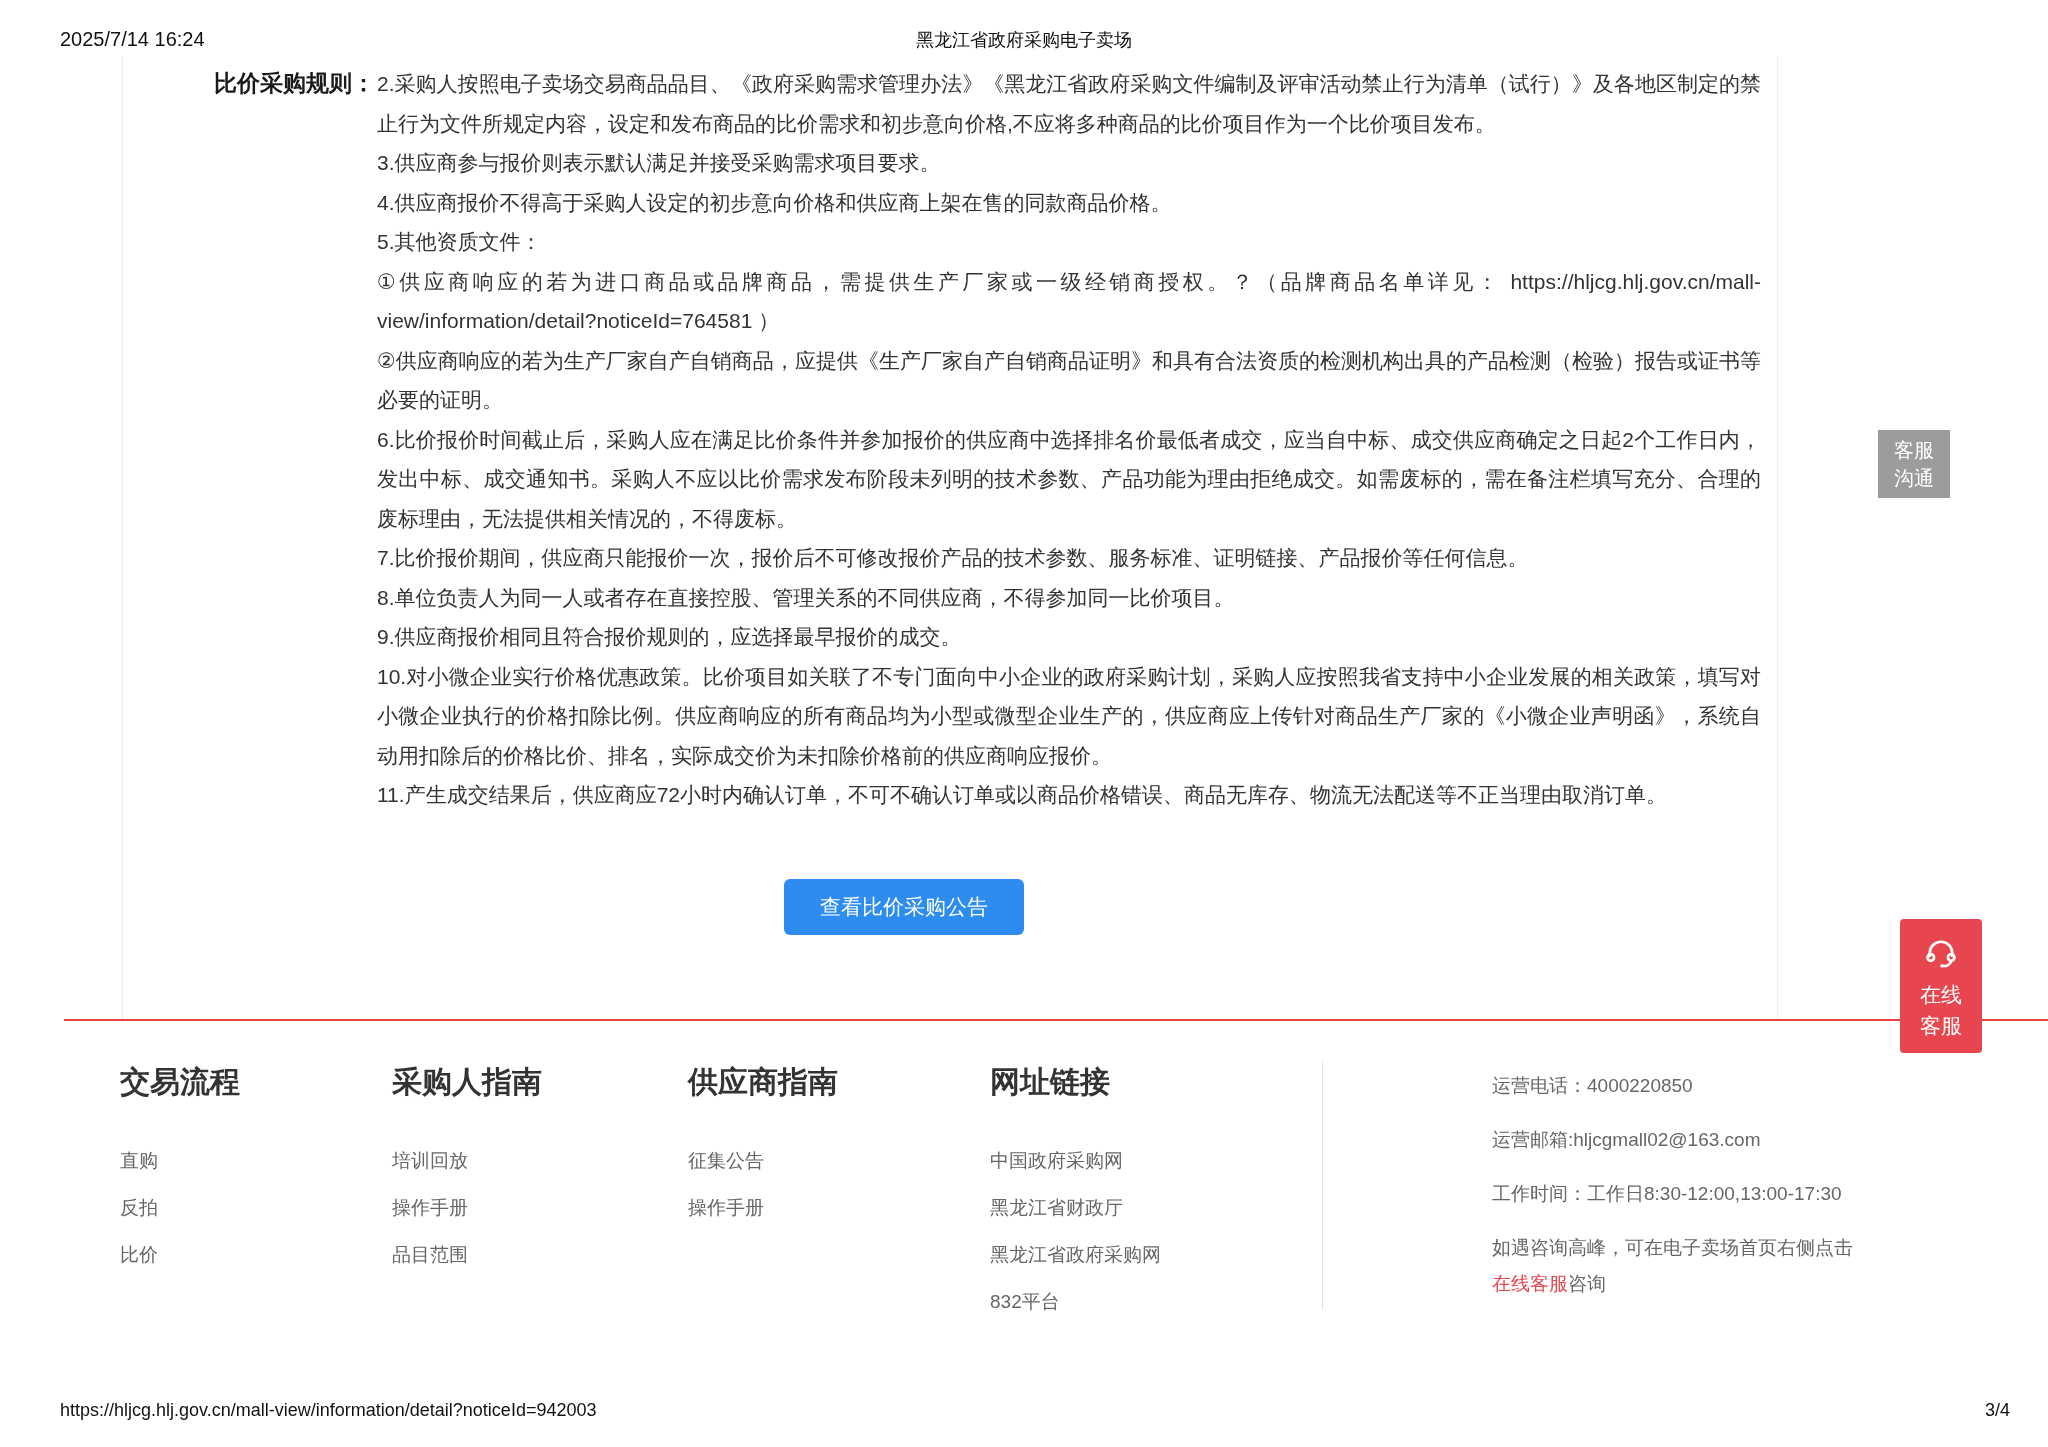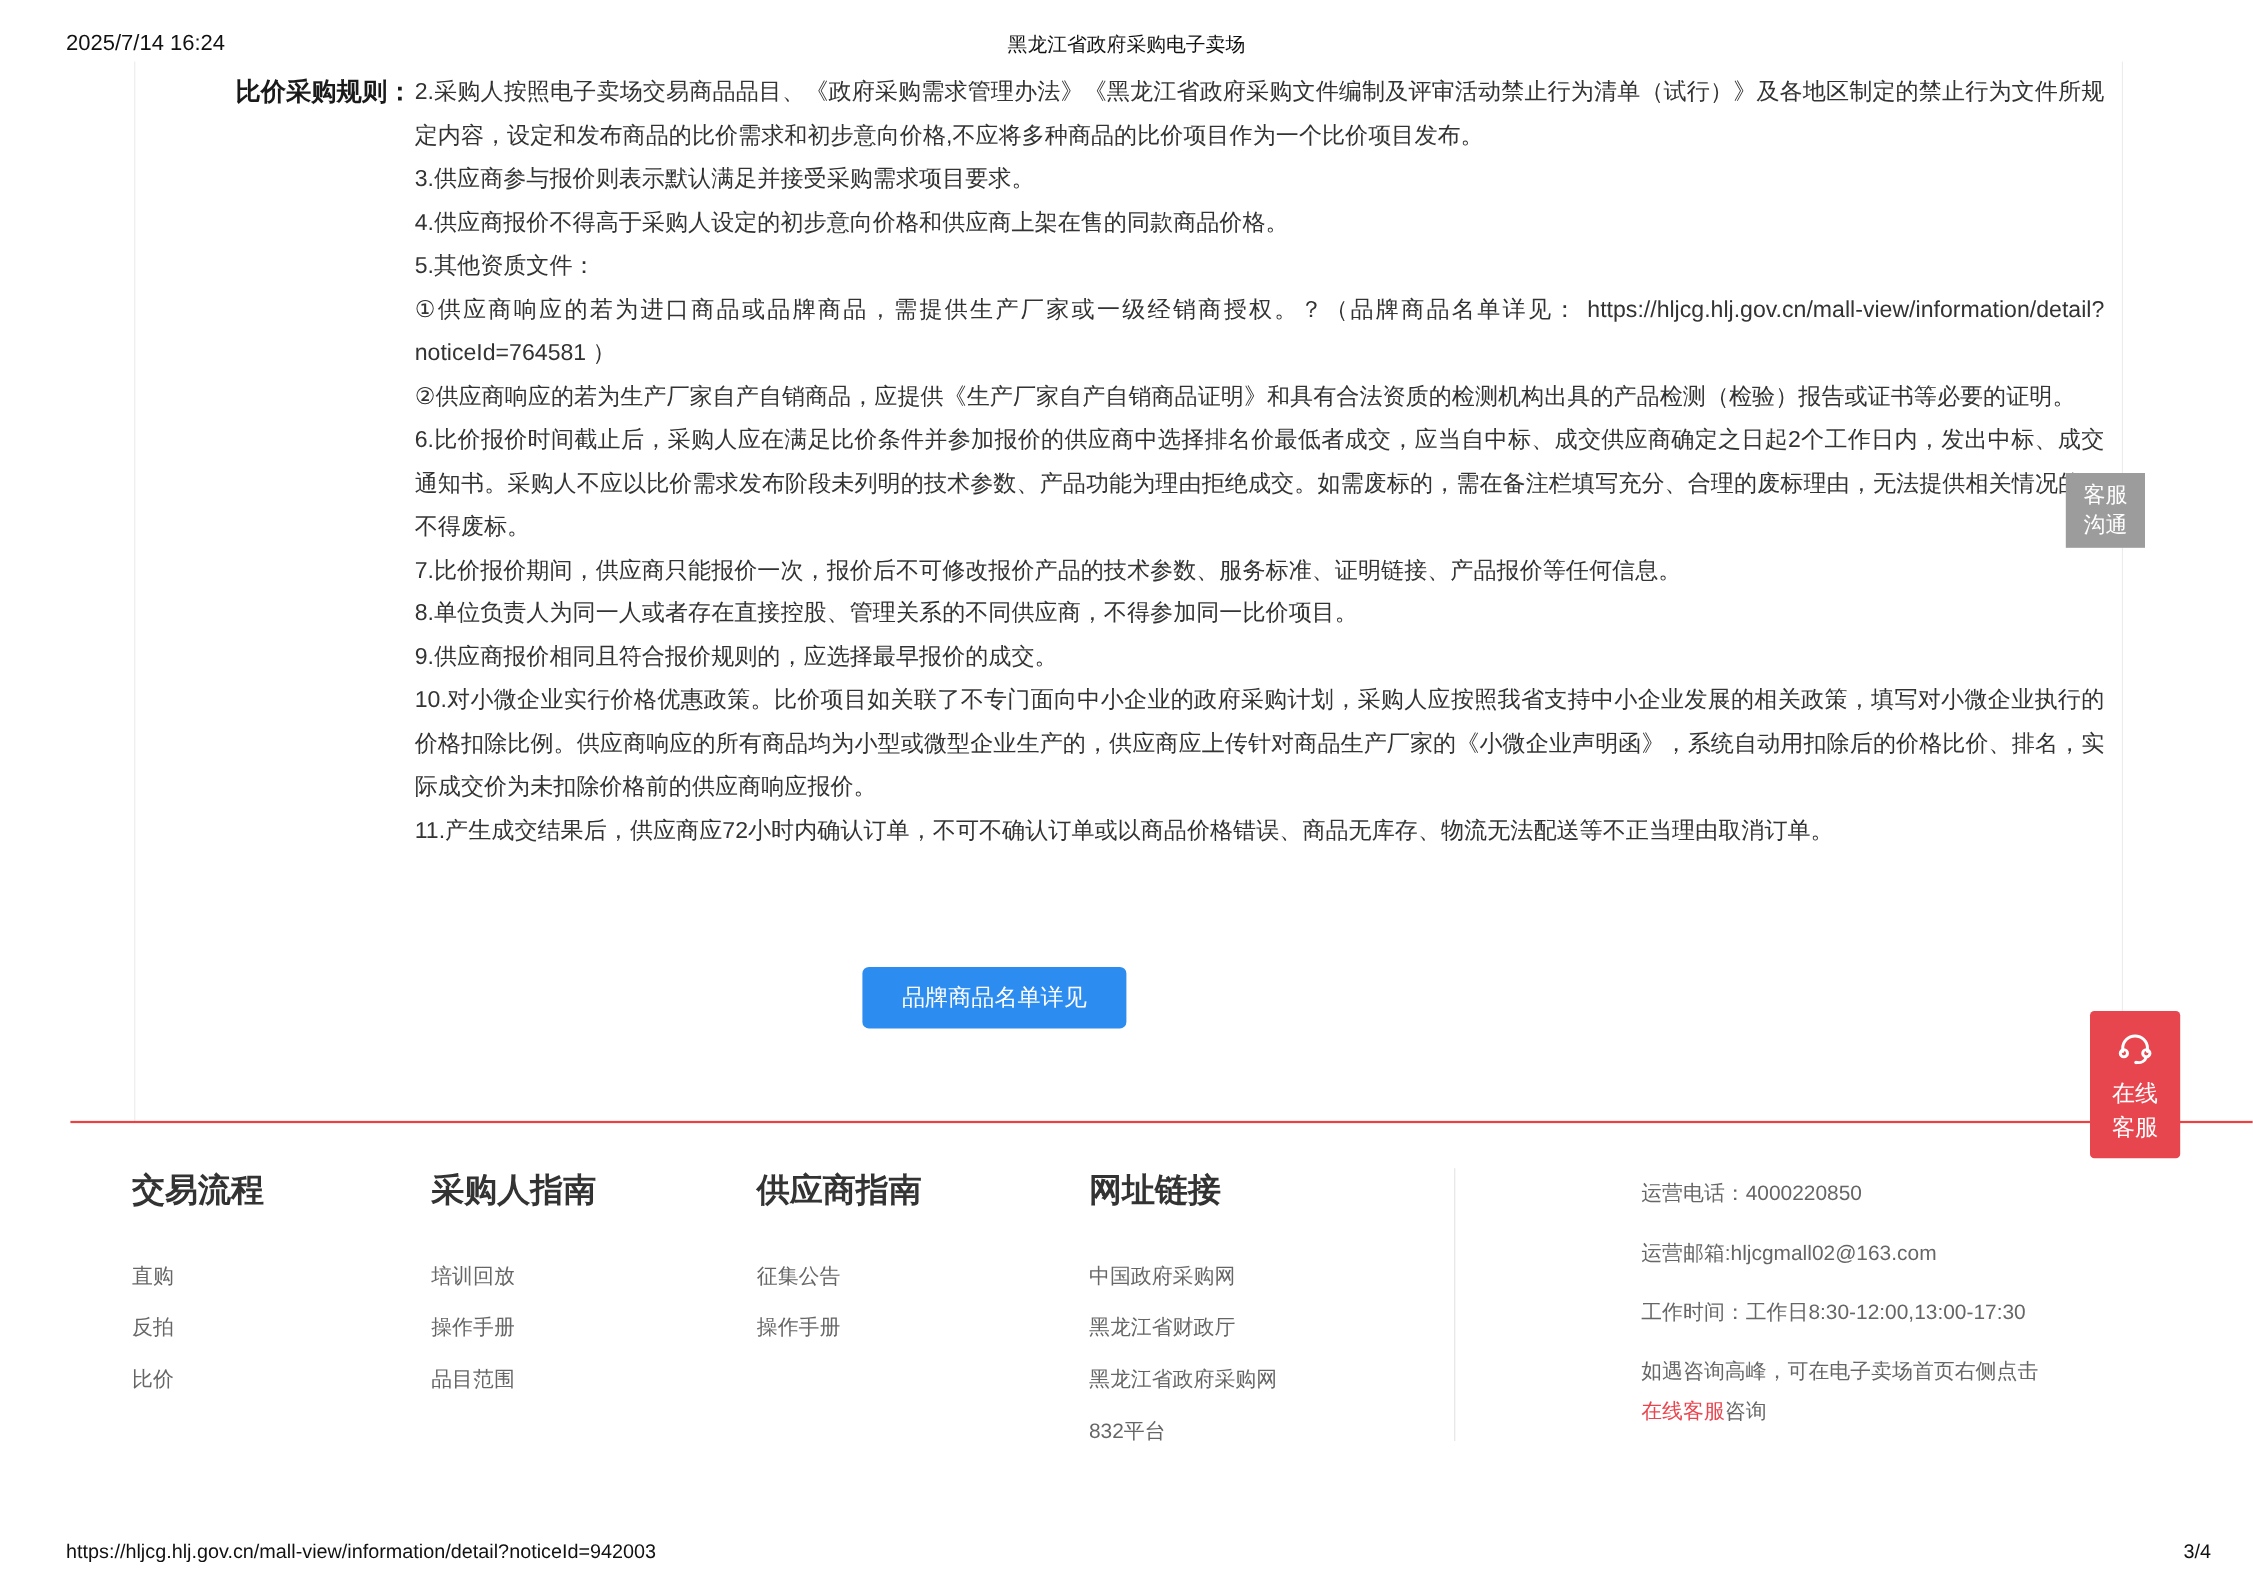--- a/index.html
+++ b/index.html
@@ -9,21 +9,21 @@
     background:#ffffff; color:#333;
     font-family:"Liberation Sans","DejaVu Sans",sans-serif;
   }
 
   
   .ph-ts { position:absolute; top:28px; left:60px; font-size:20px; color:#111; }
   .ph-title { position:absolute; top:28px; left:0; right:0; text-align:center; font-size:18px; color:#111; }
 
   
   .content-panel {
-    position:absolute; left:122px; top:56px; width:1808px; height:964px;
+    position:absolute; left:122px; top:56px; width:1656px; height:964px;
     border-left:1px solid #ececec; border-right:1px solid #ececec;
   }
   .rules-row { display:flex; padding-top:8px; }
   .section-label {
     width:252px; flex-shrink:0; text-align:right;
     font-size:23px; font-weight:bold; color:#1a1a1a; line-height:39.5px;
   }
   .rules-list {
     flex:1; padding:0 16px 0 2px;
     font-size:21px; color:#333; line-height:39.5px; text-align:justify;
@@ -92,21 +92,21 @@
         <p>6.比价报价时间截止后，采购人应在满足比价条件并参加报价的供应商中选择排名价最低者成交，应当自中标、成交供应商确定之日起2个工作日内，发出中标、成交通知书。采购人不应以比价需求发布阶段未列明的技术参数、产品功能为理由拒绝成交。如需废标的，需在备注栏填写充分、合理的废标理由，无法提供相关情况的，不得废标。</p>
         <p>7.比价报价期间，供应商只能报价一次，报价后不可修改报价产品的技术参数、服务标准、证明链接、产品报价等任何信息。</p>
         <p>8.单位负责人为同一人或者存在直接控股、管理关系的不同供应商，不得参加同一比价项目。</p>
         <p>9.供应商报价相同且符合报价规则的，应选择最早报价的成交。</p>
         <p>10.对小微企业实行价格优惠政策。比价项目如关联了不专门面向中小企业的政府采购计划，采购人应按照我省支持中小企业发展的相关政策，填写对小微企业执行的价格扣除比例。供应商响应的所有商品均为小型或微型企业生产的，供应商应上传针对商品生产厂家的《小微企业声明函》，系统自动用扣除后的价格比价、排名，实际成交价为未扣除价格前的供应商响应报价。</p>
         <p>11.产生成交结果后，供应商应72小时内确认订单，不可不确认订单或以商品价格错误、商品无库存、物流无法配送等不正当理由取消订单。</p>
       </div>
   </div>
 </div>
 
-<button class="view-notice-button">品牌商品名单详见</button>
+<button class="view-notice-button">查看比价采购公告</button>
 
 <div class="chat-tab">
   <span>客服</span>
   <span>沟通</span>
 </div>
 
 <div class="red-divider"></div>
 
 <div class="online-service">
   <svg viewBox="0 0 24 24" fill="none" stroke="#ffffff" stroke-width="1.8" stroke-linecap="round">

